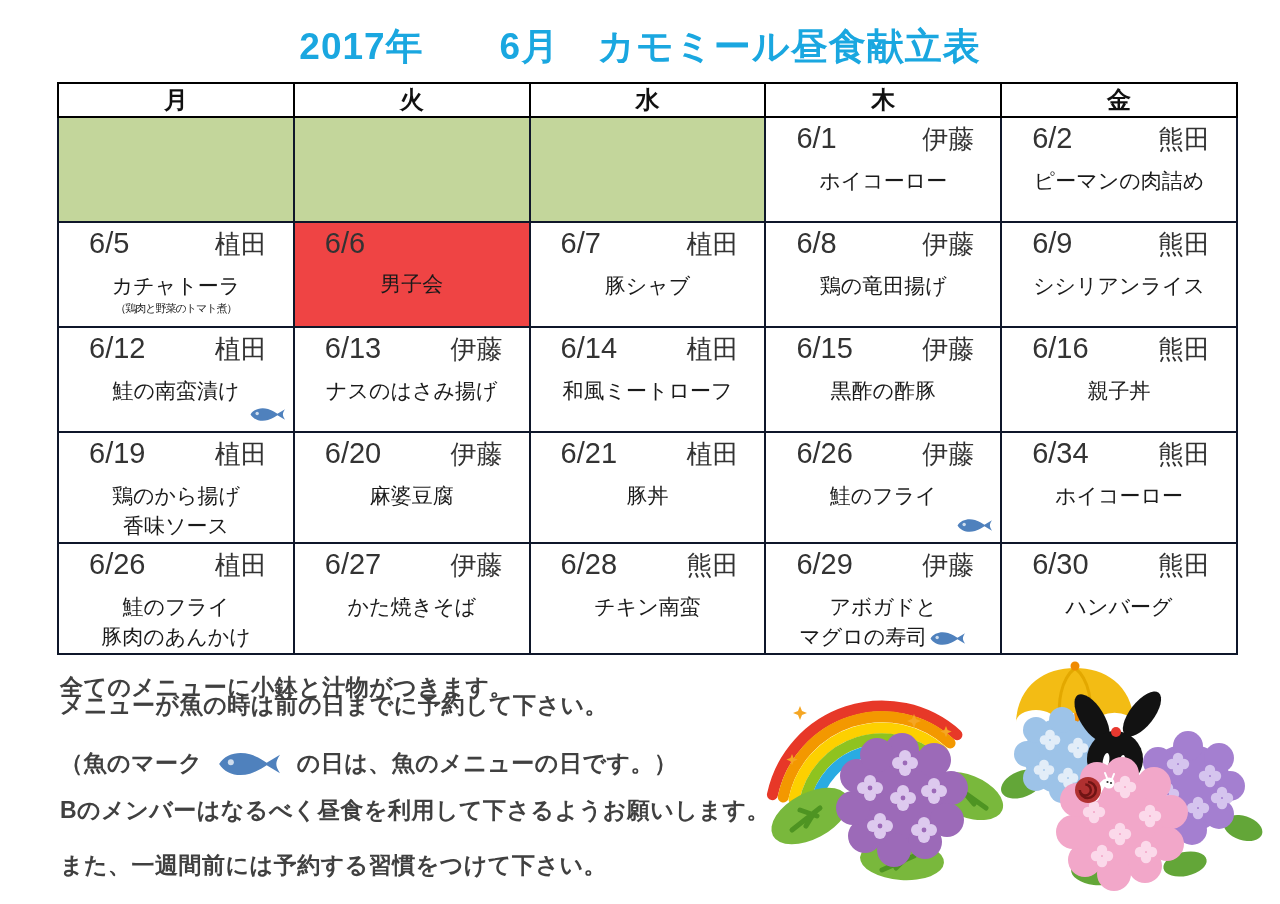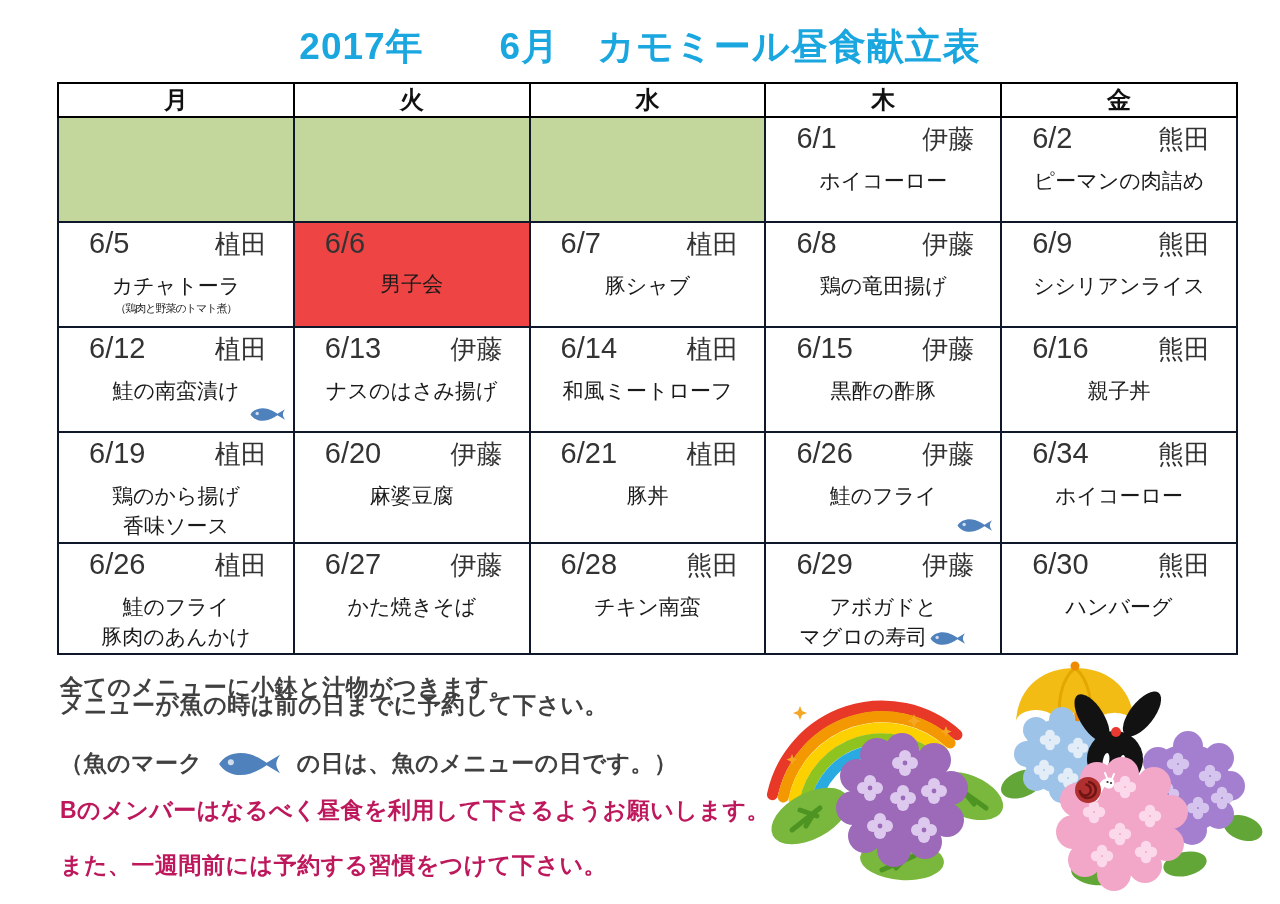--- a/index.html
+++ b/index.html
@@ -18,21 +18,21 @@
   .cell-top{display:flex;justify-content:space-between;align-items:baseline;
             padding:0 26px 0 30px;}
   .date{font-size:29px;color:#333;}
   .staff{font-size:26px;color:#333;}
   .menu{margin-top:9px;text-align:center;font-size:21px;color:#1a1a1a;line-height:1.45;}
   .menu .small{font-size:11px;letter-spacing:-1px;}
   .fish{position:absolute;right:6px;bottom:8px;width:38px;height:17px;}
   .fish-inline{display:inline-block;width:38px;height:17px;vertical-align:middle;margin-left:2px;}
   .note{position:absolute;left:60px;font-weight:900;font-size:23px;color:#404040;
         letter-spacing:0.5px;white-space:nowrap;}
-  .note.red{color:#be185d;}
+  .note.red{color:#404040;}
   .fish-legend{display:inline-block;width:74px;height:30px;vertical-align:-8px;margin:0 10px;}
   .illu{position:absolute;}
 </style>
 </head>
 <body>
 
 <svg width="0" height="0" style="position:absolute" aria-hidden="true">
   <defs>
     <g id="fish">
       <path d="M1.5 9 C5 3 13 1 20 3.2 C25 4.8 28 7 30 8.2 L38 3.5 C36.4 6 35.8 7.5 35.8 9 C35.8 10.5 36.4 12 38 14.5 L30 9.8 C28 11 25 13.2 20 14.8 C13 17 5 15 1.5 9 Z" fill="#4f81bd"></path>

